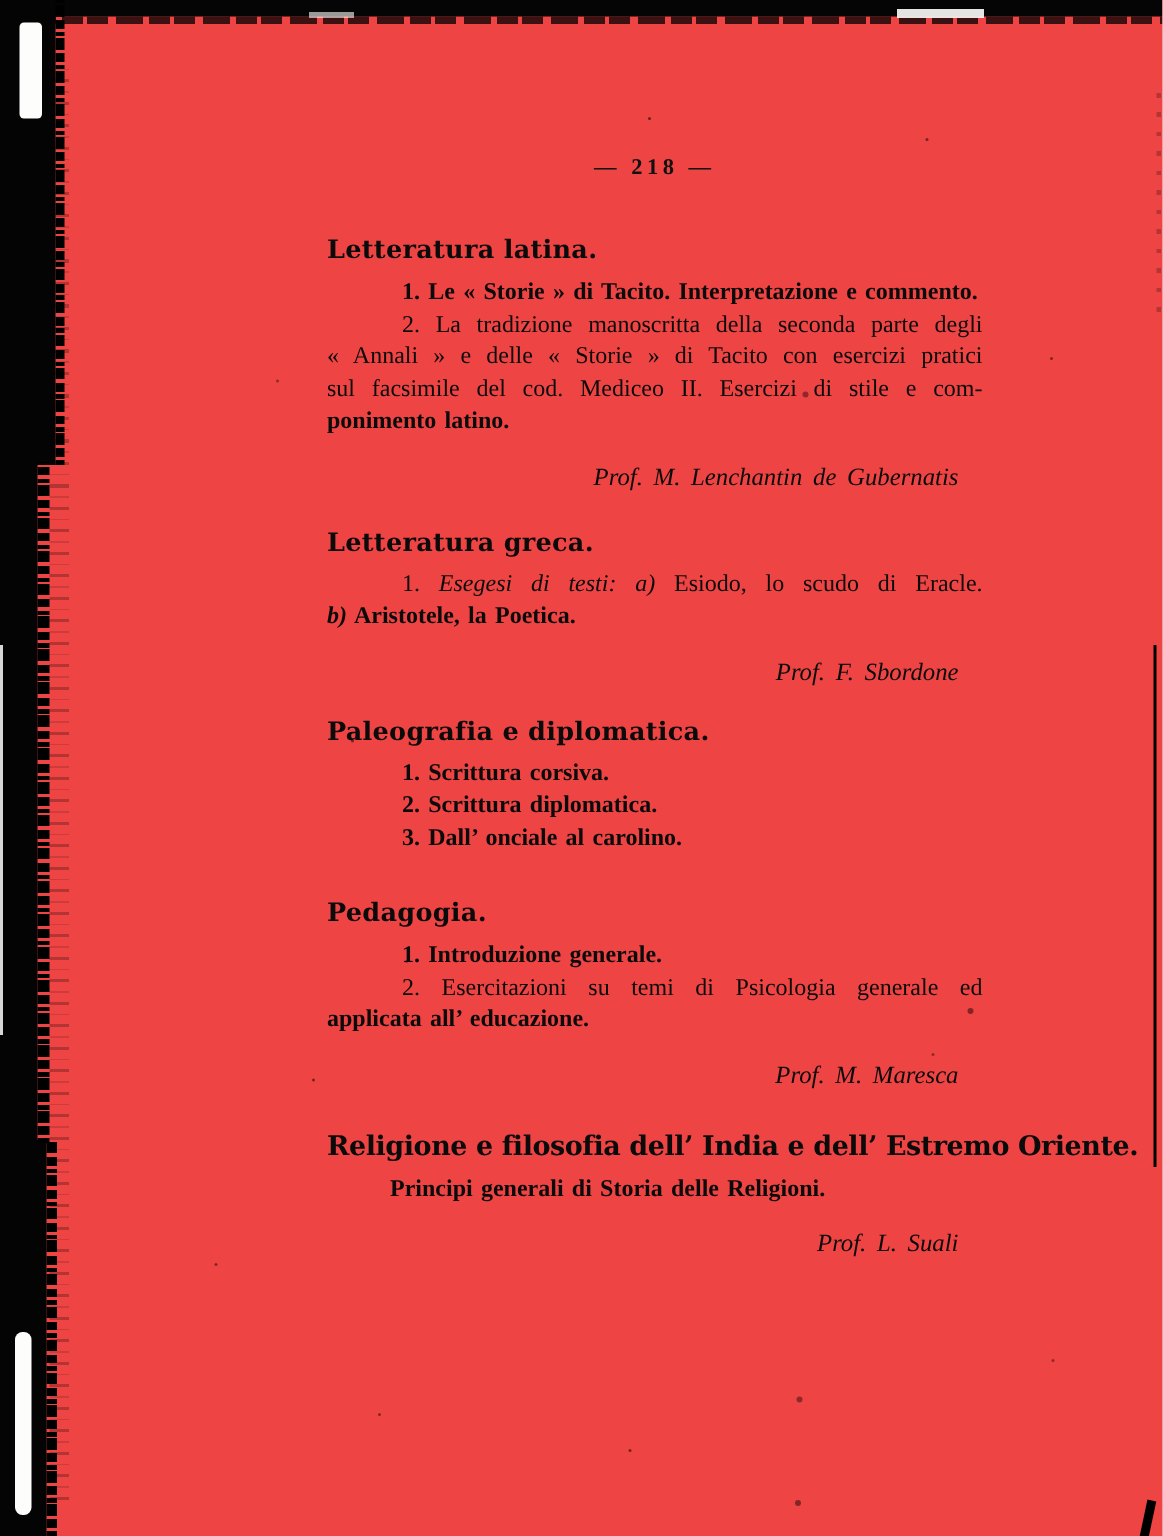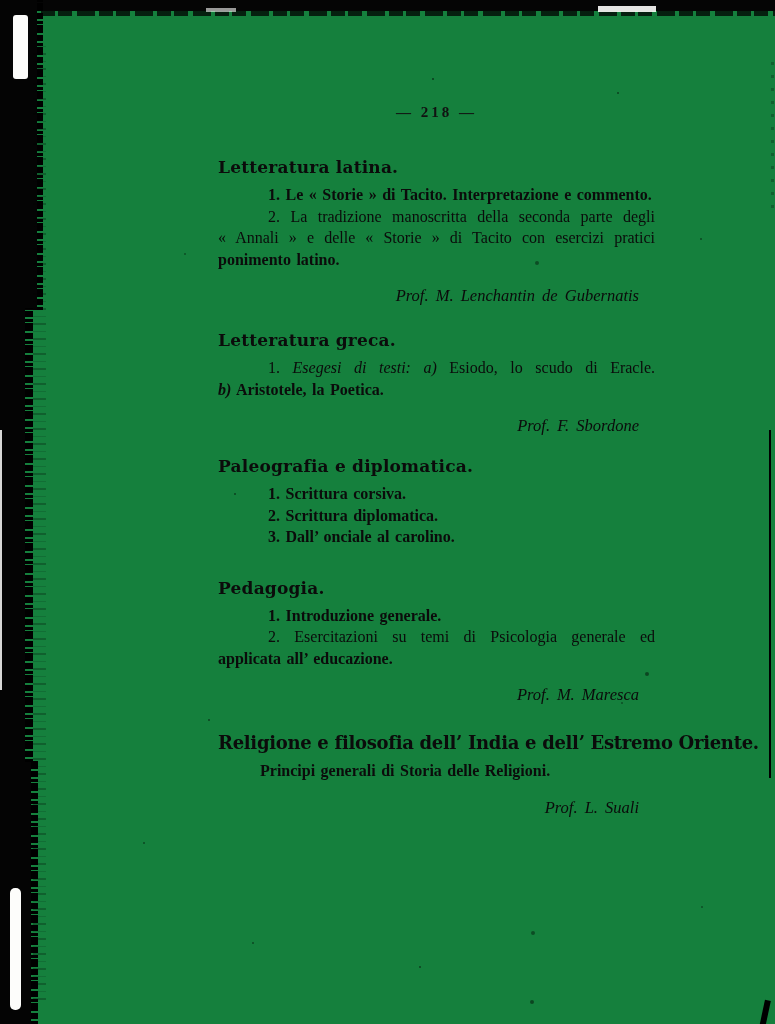--- a/index.html
+++ b/index.html
@@ -1,18 +1,18 @@
 <!DOCTYPE html>
 <html><head>
 <meta charset="utf-8">
 <style>
   html,body { margin:0; padding:0; background:#e8e8e8; }
   #scan-page {
     position:relative; width:775px; height:1024px;
-    background:#15803d; overflow:hidden;
+    background:#ef4444; overflow:hidden;
     font-family:"Liberation Serif", serif; color:#0b0b0b;
   }
   
   #content {
     position:absolute; left:218px; top:0; width:437px; z-index:2;
   }
   .pagenum {
     margin-top:102px; text-align:center;
     font-size:15px; line-height:21px; letter-spacing:3px;
     font-weight:bold; color:#111;
@@ -126,20 +126,21 @@
     <div id="sections-host">
   <div class="section sec1">
     <div class="sec-title">Letteratura latina.</div>
     <div class="sec-body">
             <div class="para">
               <div class="line first lastline"><span>1. Le « Storie » di Tacito. Interpretazione e commento.</span></div>
             </div>
             <div class="para">
               <div class="line first"><span>2. La tradizione manoscritta della seconda parte degli</span></div>
               <div class="line"><span>« Annali » e delle « Storie » di Tacito con esercizi pratici</span></div>
+              <div class="line"><span>sul facsimile del cod. Mediceo II. Esercizi di stile e com-</span></div>
               <div class="line lastline"><span>ponimento latino.</span></div>
             </div>
           </div>
     <div class="sec-sig">Prof. M. Lenchantin de Gubernatis</div>
   </div>
 
   <div class="section sec2">
     <div class="sec-title">Letteratura greca.</div>
     <div class="sec-body">
             <div class="para">

